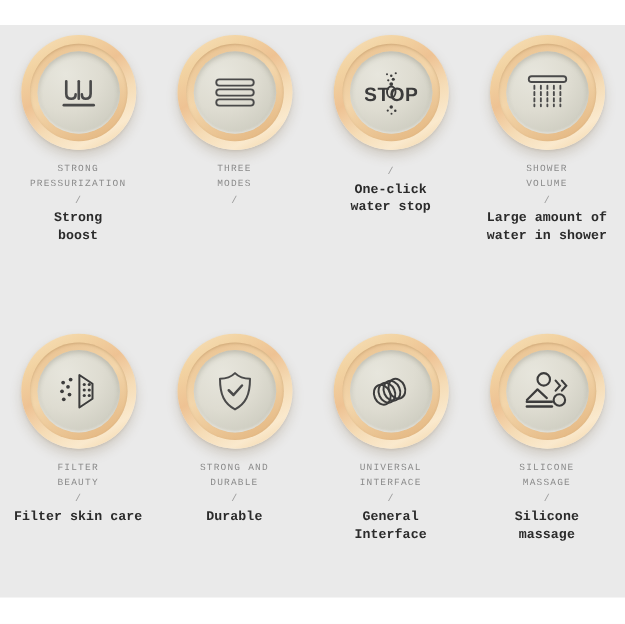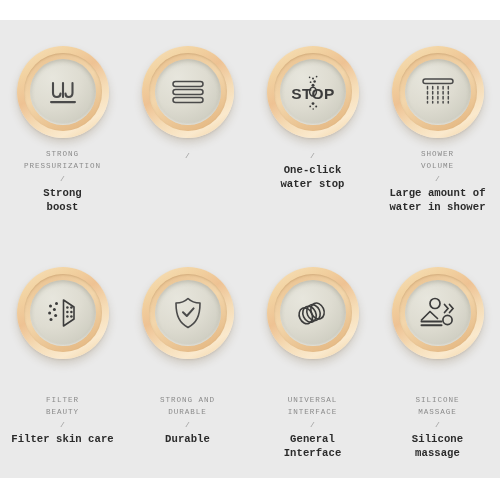--- a/index.html
+++ b/index.html
@@ -34,23 +34,23 @@
     width: 500px;
     display: flex;
     flex-wrap: wrap;
   }
   .feature {
     width: 125px;
     box-sizing: border-box;
     display: flex;
     flex-direction: column;
     align-items: center;
-    padding-top: 26px;
-  }
-  .row2 .feature { padding-top: 12px; gap: 25px; }
+    padding-top: 8px;
+  }
+  .row2 .feature { padding-top: 12px; }
 
   
   .medallion {
     position: relative;
     width: 92px;
     height: 92px;
     border-radius: 50%;
     background:
       linear-gradient(150deg,
         #f8e3bf 0%,
@@ -161,20 +161,22 @@
             <svg width="34" height="28" viewBox="0 0 34 28">
               <g fill="none" stroke="#4a4a4a" stroke-width="1.5">
                 <rect x="2" y="3.5" width="30" height="5" rx="2.5"></rect>
                 <rect x="2" y="11.5" width="30" height="5" rx="2.5"></rect>
                 <rect x="2" y="19.5" width="30" height="5" rx="2.5"></rect>
               </g>
             </svg>
           </div>
         </div>
         <div class="caption">
+          <div class="cap-small">THREE
+MODES</div>
           <div class="slash">/</div>
         </div>
       </div>
 
       <div class="feature">
         <div class="medallion">
           <div class="disc">
             <svg width="42" height="38" viewBox="0 0 42 38">
               <text x="21" y="25.5" text-anchor="middle" font-family="Liberation Sans, sans-serif" font-size="15.5" font-weight="bold" fill="#3c3c3c" letter-spacing="0.4">STOP</text>
               <g fill="#3c3c3c">

